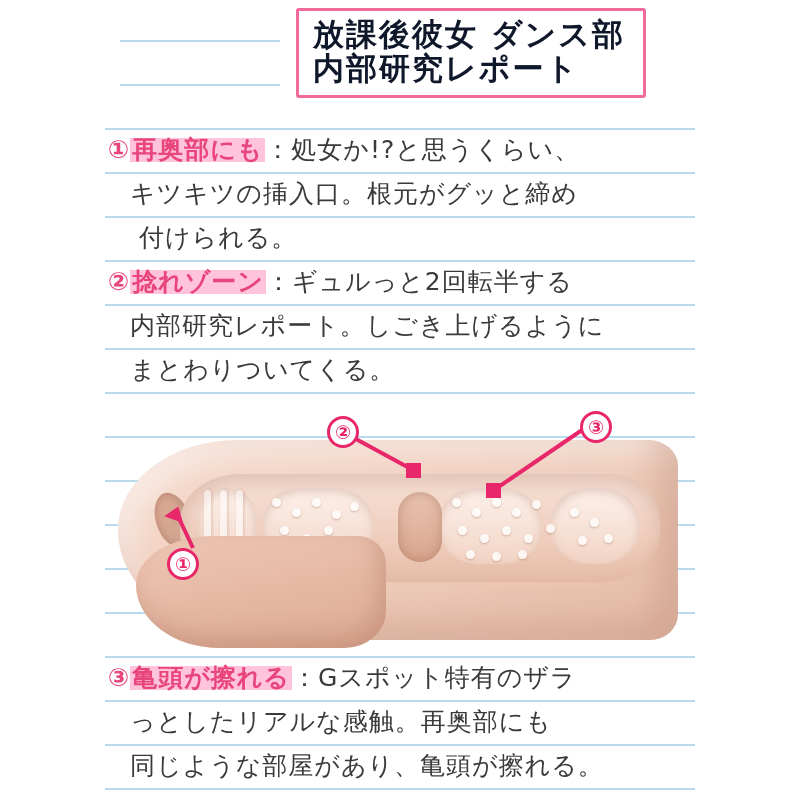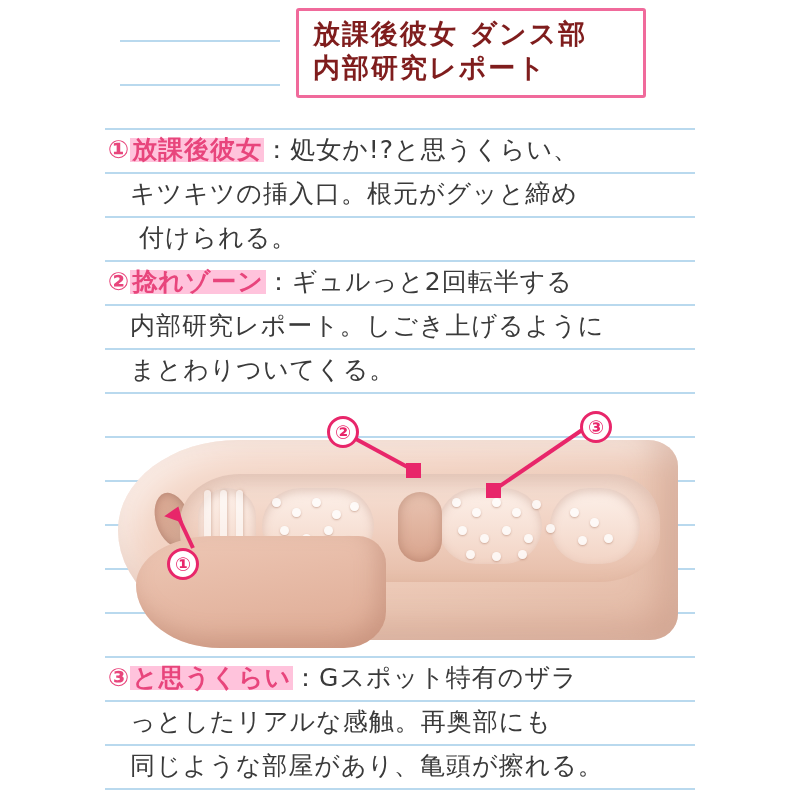--- a/index.html
+++ b/index.html
@@ -37,22 +37,22 @@
     position: absolute;
     left: 296px;
     top: 8px;
     padding: 6px 14px 10px 14px;
     border: 3px solid #f06a9b;
     border-radius: 3px;
     box-sizing: border-box;
     width: 350px;
   }
   .title-line {
-    color: #7f1d1d;
-    font-size: 27px;
+    color: #0f172a;
+    font-size: 31px;
     line-height: 34px;
     letter-spacing: 2px;
     white-space: nowrap;
     font-weight: 700;
   }
 
   
   .para {
     position: absolute;
     color: #3a3a3a;
@@ -204,21 +204,21 @@
     <div class="rule" style="top:744px"></div>
     <div class="rule" style="top:788px"></div>
   </div>
 
   <div class="title-block">
     <div class="title-line">放課後彼女 ダンス部</div>
     <div class="title-line">内部研究レポート</div>
   </div>
 
   <div class="para" style="left:108px; top:128px;">
-    <span class="num">①</span><span class="hl">放課後彼女</span><span>：処女か!?と思うくらい、</span>
+    <span class="num">①</span><span class="hl">再奥部にも</span><span>：処女か!?と思うくらい、</span>
   </div>
   <div class="para" style="left:130px; top:172px;">キツキツの挿入口。根元がグッと締め</div>
   <div class="para" style="left:139px; top:216px;">付けられる。</div>
 
   <div class="para" style="left:108px; top:260px;">
     <span class="num">②</span><span class="hl">捻れゾーン</span><span>：ギュルっと2回転半する</span>
   </div>
   <div class="para" style="left:130px; top:304px;">内部研究レポート。しごき上げるように</div>
   <div class="para" style="left:130px; top:348px;">まとわりついてくる。</div>
 
@@ -273,18 +273,18 @@
     <rect x="406" y="463" width="15" height="15" fill="#e8266a"></rect>
     <path d="M585 428 L494 490" stroke="#e8266a" stroke-width="4" fill="none"></path>
     <rect x="486" y="483" width="15" height="15" fill="#e8266a"></rect>
   </svg>
 
   <div class="marker" style="left:167px; top:548px;">①</div>
   <div class="marker" style="left:327px; top:416px;">②</div>
   <div class="marker" style="left:580px; top:411px;">③</div>
 
   <div class="para" style="left:108px; top:656px;">
-    <span class="num">③</span><span class="hl">と思うくらい</span><span>：Gスポット特有のザラ</span>
+    <span class="num">③</span><span class="hl">亀頭が擦れる</span><span>：Gスポット特有のザラ</span>
   </div>
   <div class="para" style="left:130px; top:700px;">っとしたリアルな感触。再奥部にも</div>
   <div class="para" style="left:130px; top:744px;">同じような部屋があり、亀頭が擦れる。</div>
 
 </div>
 
 </body></html>

